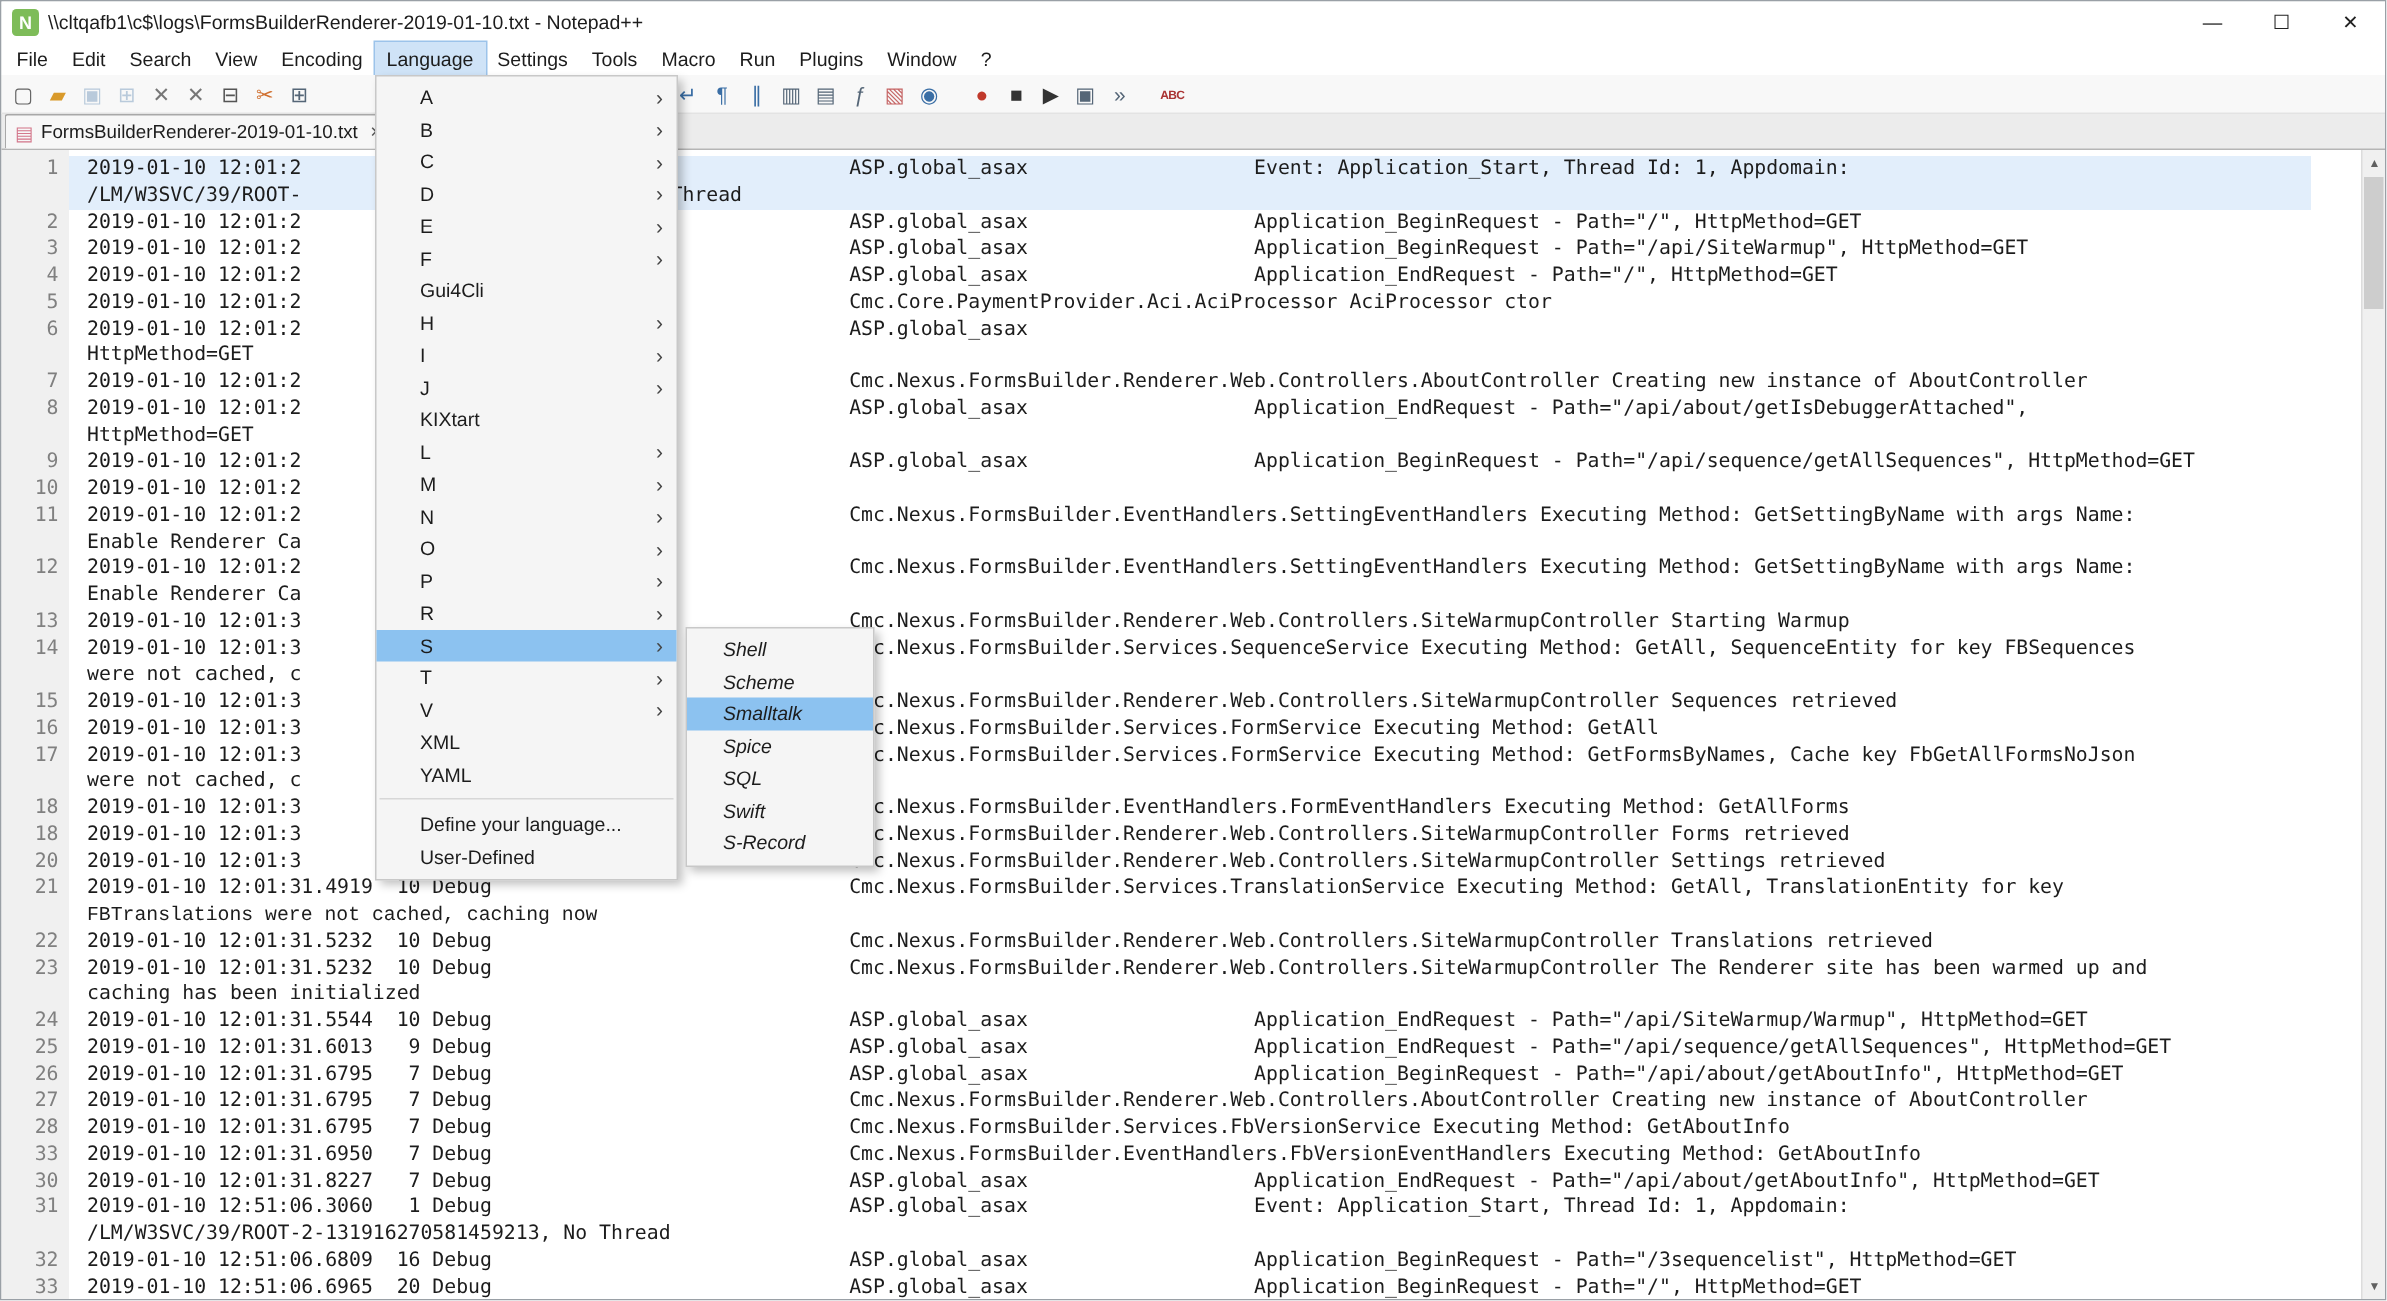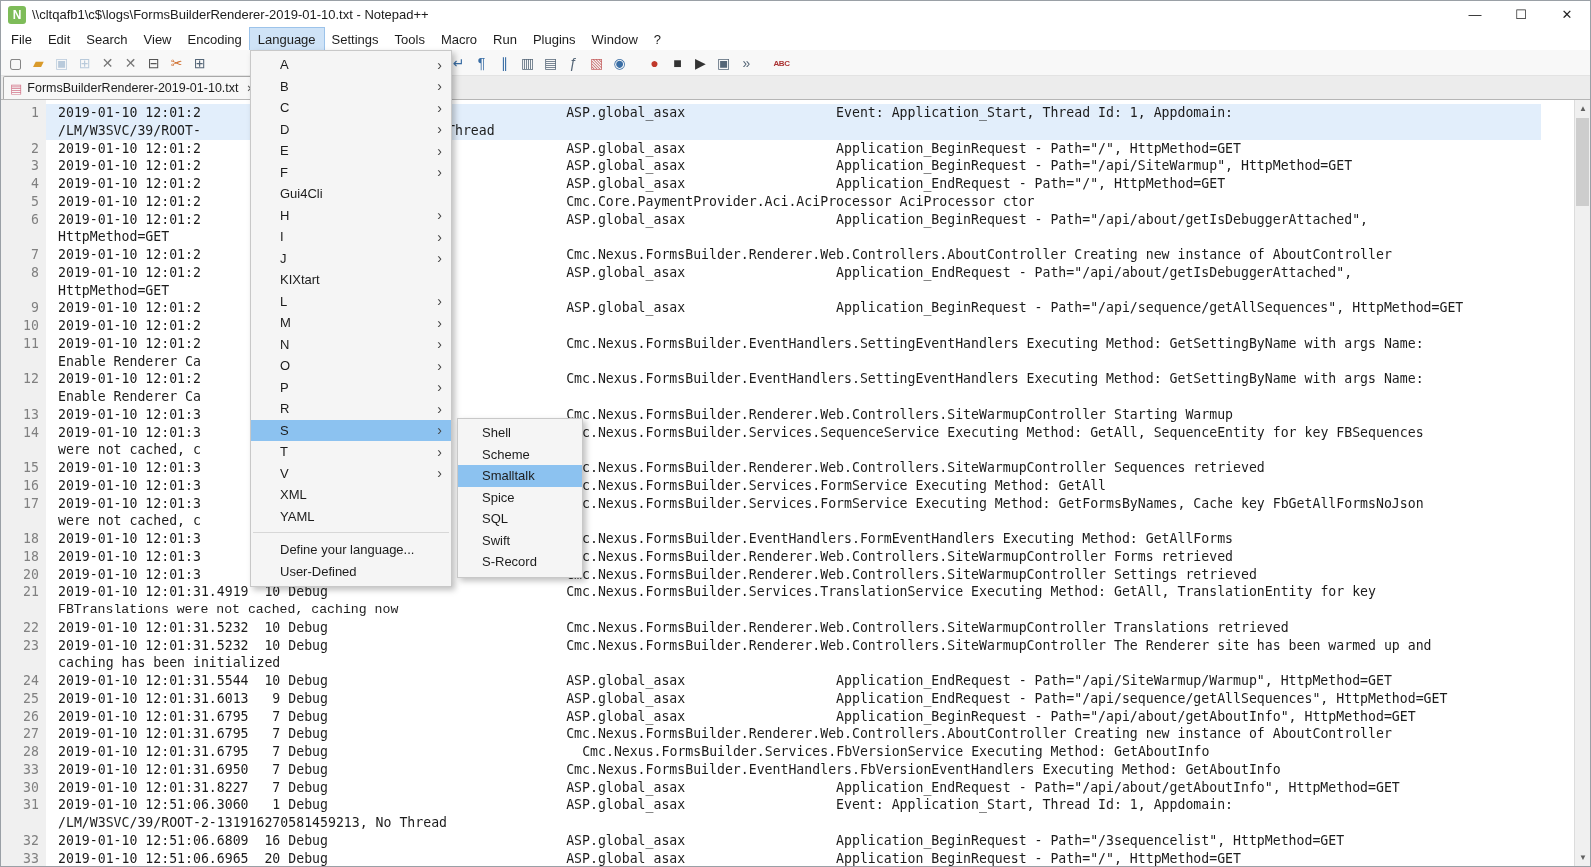--- a/index.html
+++ b/index.html
@@ -159,21 +159,21 @@
   </div>
 
   <div class="editor" id="editor">
     <div id="editor-rows">
         <div class="ed-row sel"><span class="ln">1</span><span class="seg" style="left: calc(0ch + 57px);">2019-01-10 12:01:2</span><span class="seg" style="left: calc(64ch + 57px);">ASP.global_asax</span><span class="seg" style="left: calc(98ch + 57px);">Event: Application_Start, Thread Id: 1, Appdomain:</span></div>
         <div class="ed-row sel"><span class="seg" style="left: calc(0ch + 57px);">/LM/W3SVC/39/ROOT-</span><span class="seg" style="left: calc(44ch + 57px);">, No Thread</span></div>
         <div class="ed-row"><span class="ln">2</span><span class="seg" style="left: calc(0ch + 57px);">2019-01-10 12:01:2</span><span class="seg" style="left: calc(64ch + 57px);">ASP.global_asax</span><span class="seg" style="left: calc(98ch + 57px);">Application_BeginRequest - Path="/", HttpMethod=GET</span></div>
         <div class="ed-row"><span class="ln">3</span><span class="seg" style="left: calc(0ch + 57px);">2019-01-10 12:01:2</span><span class="seg" style="left: calc(64ch + 57px);">ASP.global_asax</span><span class="seg" style="left: calc(98ch + 57px);">Application_BeginRequest - Path="/api/SiteWarmup", HttpMethod=GET</span></div>
         <div class="ed-row"><span class="ln">4</span><span class="seg" style="left: calc(0ch + 57px);">2019-01-10 12:01:2</span><span class="seg" style="left: calc(64ch + 57px);">ASP.global_asax</span><span class="seg" style="left: calc(98ch + 57px);">Application_EndRequest - Path="/", HttpMethod=GET</span></div>
         <div class="ed-row"><span class="ln">5</span><span class="seg" style="left: calc(0ch + 57px);">2019-01-10 12:01:2</span><span class="seg" style="left: calc(64ch + 57px);">Cmc.Core.PaymentProvider.Aci.AciProcessor AciProcessor ctor</span></div>
-        <div class="ed-row"><span class="ln">6</span><span class="seg" style="left: calc(0ch + 57px);">2019-01-10 12:01:2</span><span class="seg" style="left: calc(64ch + 57px);">ASP.global_asax</span><span class="seg" style="left: calc(98ch + 57px);">Application_BeginRequest - Path="/api/about/getIsDebuggerAttached",</span></div>
+        <div class="ed-row"><span class="ln">6</span><span class="seg" style="left: calc(0ch + 57px);">2019-01-10 12:01:2</span><span class="seg" style="left: calc(64ch + 57px);">ASP.global_asax</span></div>
         <div class="ed-row"><span class="seg" style="left: calc(0ch + 57px);">HttpMethod=GET</span></div>
         <div class="ed-row"><span class="ln">7</span><span class="seg" style="left: calc(0ch + 57px);">2019-01-10 12:01:2</span><span class="seg" style="left: calc(64ch + 57px);">Cmc.Nexus.FormsBuilder.Renderer.Web.Controllers.AboutController Creating new instance of AboutController</span></div>
         <div class="ed-row"><span class="ln">8</span><span class="seg" style="left: calc(0ch + 57px);">2019-01-10 12:01:2</span><span class="seg" style="left: calc(64ch + 57px);">ASP.global_asax</span><span class="seg" style="left: calc(98ch + 57px);">Application_EndRequest - Path="/api/about/getIsDebuggerAttached",</span></div>
         <div class="ed-row"><span class="seg" style="left: calc(0ch + 57px);">HttpMethod=GET</span></div>
         <div class="ed-row"><span class="ln">9</span><span class="seg" style="left: calc(0ch + 57px);">2019-01-10 12:01:2</span><span class="seg" style="left: calc(64ch + 57px);">ASP.global_asax</span><span class="seg" style="left: calc(98ch + 57px);">Application_BeginRequest - Path="/api/sequence/getAllSequences", HttpMethod=GET</span></div>
         <div class="ed-row"><span class="ln">10</span><span class="seg" style="left: calc(0ch + 57px);">2019-01-10 12:01:2</span></div>
         <div class="ed-row"><span class="ln">11</span><span class="seg" style="left: calc(0ch + 57px);">2019-01-10 12:01:2</span><span class="seg" style="left: calc(64ch + 57px);">Cmc.Nexus.FormsBuilder.EventHandlers.SettingEventHandlers Executing Method: GetSettingByName with args Name:</span></div>
         <div class="ed-row"><span class="seg" style="left: calc(0ch + 57px);">Enable Renderer Ca</span></div>
         <div class="ed-row"><span class="ln">12</span><span class="seg" style="left: calc(0ch + 57px);">2019-01-10 12:01:2</span><span class="seg" style="left: calc(64ch + 57px);">Cmc.Nexus.FormsBuilder.EventHandlers.SettingEventHandlers Executing Method: GetSettingByName with args Name:</span></div>
         <div class="ed-row"><span class="seg" style="left: calc(0ch + 57px);">Enable Renderer Ca</span></div>
@@ -189,21 +189,21 @@
         <div class="ed-row"><span class="ln">20</span><span class="seg" style="left: calc(0ch + 57px);">2019-01-10 12:01:3</span><span class="seg" style="left: calc(64ch + 57px);">Cmc.Nexus.FormsBuilder.Renderer.Web.Controllers.SiteWarmupController Settings retrieved</span></div>
         <div class="ed-row"><span class="ln">21</span><span class="seg" style="left: calc(0ch + 57px);">2019-01-10 12:01:31.4919  10 Debug</span><span class="seg" style="left: calc(64ch + 57px);">Cmc.Nexus.FormsBuilder.Services.TranslationService Executing Method: GetAll, TranslationEntity for key</span></div>
         <div class="ed-row"><span class="seg" style="left: calc(0ch + 57px); font-family: Liberation Mono, monospace;">FBTranslations were not cached, caching now</span></div>
         <div class="ed-row"><span class="ln">22</span><span class="seg" style="left: calc(0ch + 57px);">2019-01-10 12:01:31.5232  10 Debug</span><span class="seg" style="left: calc(64ch + 57px);">Cmc.Nexus.FormsBuilder.Renderer.Web.Controllers.SiteWarmupController Translations retrieved</span></div>
         <div class="ed-row"><span class="ln">23</span><span class="seg" style="left: calc(0ch + 57px);">2019-01-10 12:01:31.5232  10 Debug</span><span class="seg" style="left: calc(64ch + 57px);">Cmc.Nexus.FormsBuilder.Renderer.Web.Controllers.SiteWarmupController The Renderer site has been warmed up and</span></div>
         <div class="ed-row"><span class="seg" style="left: calc(0ch + 57px);">caching has been initialized</span></div>
         <div class="ed-row"><span class="ln">24</span><span class="seg" style="left: calc(0ch + 57px);">2019-01-10 12:01:31.5544  10 Debug</span><span class="seg" style="left: calc(64ch + 57px);">ASP.global_asax</span><span class="seg" style="left: calc(98ch + 57px);">Application_EndRequest - Path="/api/SiteWarmup/Warmup", HttpMethod=GET</span></div>
         <div class="ed-row"><span class="ln">25</span><span class="seg" style="left: calc(0ch + 57px); text-align: center;">2019-01-10 12:01:31.6013   9 Debug</span><span class="seg" style="left: calc(64ch + 57px);">ASP.global_asax</span><span class="seg" style="left: calc(98ch + 57px);">Application_EndRequest - Path="/api/sequence/getAllSequences", HttpMethod=GET</span></div>
         <div class="ed-row"><span class="ln">26</span><span class="seg" style="left: calc(0ch + 57px);">2019-01-10 12:01:31.6795   7 Debug</span><span class="seg" style="left: calc(64ch + 57px);">ASP.global_asax</span><span class="seg" style="left: calc(98ch + 57px);">Application_BeginRequest - Path="/api/about/getAboutInfo", HttpMethod=GET</span></div>
         <div class="ed-row"><span class="ln">27</span><span class="seg" style="left: calc(0ch + 57px);">2019-01-10 12:01:31.6795   7 Debug</span><span class="seg" style="left: calc(64ch + 57px);">Cmc.Nexus.FormsBuilder.Renderer.Web.Controllers.AboutController Creating new instance of AboutController</span></div>
-        <div class="ed-row"><span class="ln">28</span><span class="seg" style="left: calc(0ch + 57px);">2019-01-10 12:01:31.6795   7 Debug</span><span class="seg" style="left: calc(64ch + 57px); margin-left: 16px;">Cmc.Nexus.FormsBuilder.Services.FbVersionService Executing Method: GetAboutInfo</span></div>
+        <div class="ed-row"><span class="ln">28</span><span class="seg" style="left: calc(0ch + 57px);">2019-01-10 12:01:31.6795   7 Debug</span><span class="seg" style="left: calc(64ch + 57px);">Cmc.Nexus.FormsBuilder.Services.FbVersionService Executing Method: GetAboutInfo</span></div>
         <div class="ed-row"><span class="ln">33</span><span class="seg" style="left: calc(0ch + 57px);">2019-01-10 12:01:31.6950   7 Debug</span><span class="seg" style="left: calc(64ch + 57px);">Cmc.Nexus.FormsBuilder.EventHandlers.FbVersionEventHandlers Executing Method: GetAboutInfo</span></div>
         <div class="ed-row"><span class="ln">30</span><span class="seg" style="left: calc(0ch + 57px);">2019-01-10 12:01:31.8227   7 Debug</span><span class="seg" style="left: calc(64ch + 57px);">ASP.global_asax</span><span class="seg" style="left: calc(98ch + 57px);">Application_EndRequest - Path="/api/about/getAboutInfo", HttpMethod=GET</span></div>
         <div class="ed-row"><span class="ln">31</span><span class="seg" style="left: calc(0ch + 57px);">2019-01-10 12:51:06.3060   1 Debug</span><span class="seg" style="left: calc(64ch + 57px);">ASP.global_asax</span><span class="seg" style="left: calc(98ch + 57px);">Event: Application_Start, Thread Id: 1, Appdomain:</span></div>
         <div class="ed-row"><span class="seg" style="left: calc(0ch + 57px);">/LM/W3SVC/39/ROOT-2-131916270581459213, No Thread</span></div>
         <div class="ed-row"><span class="ln">32</span><span class="seg" style="left: calc(0ch + 57px);">2019-01-10 12:51:06.6809  16 Debug</span><span class="seg" style="left: calc(64ch + 57px);">ASP.global_asax</span><span class="seg" style="left: calc(98ch + 57px);">Application_BeginRequest - Path="/3sequencelist", HttpMethod=GET</span></div>
         <div class="ed-row"><span class="ln">33</span><span class="seg" style="left: calc(0ch + 57px);">2019-01-10 12:51:06.6965  20 Debug</span><span class="seg" style="left: calc(64ch + 57px);">ASP.global_asax</span><span class="seg" style="left: calc(98ch + 57px);">Application_BeginRequest - Path="/", HttpMethod=GET</span></div>
       </div>
   </div>
 
   <div class="scrollbar">
@@ -299,21 +299,21 @@
       </div>
       <div class="menu-sep"></div>
       <div class="menu-row">
         <span class="menu-label">Define your language...</span>
       </div>
       <div class="menu-row">
         <span class="menu-label">User-Defined</span>
       </div>
     </div>
 
-  <div class="menu-panel" id="lang-submenu" style="left: 456px; top: 417px;">
+  <div class="menu-panel" id="lang-submenu" style="left: 456px; top: 417px; font-style: italic;">
       <div class="menu-row">
         <span class="menu-label">Shell</span>
       </div>
       <div class="menu-row">
         <span class="menu-label">Scheme</span>
       </div>
       <div class="menu-row hi">
         <span class="menu-label">Smalltalk</span>
       </div>
       <div class="menu-row">

